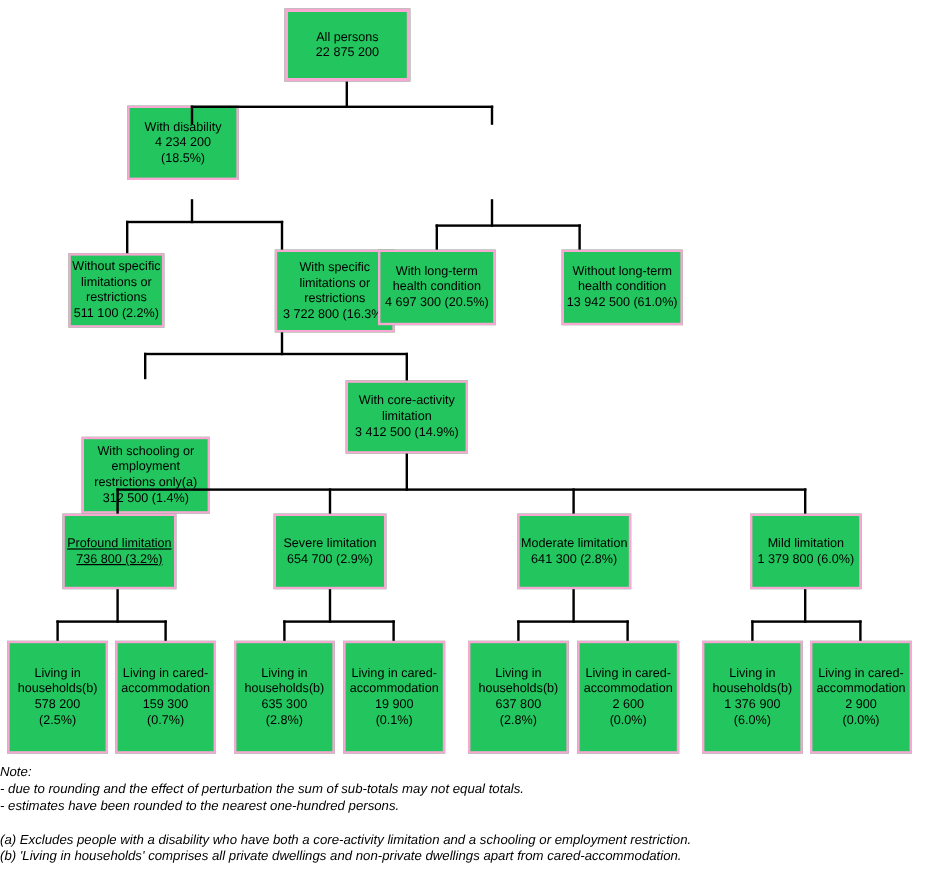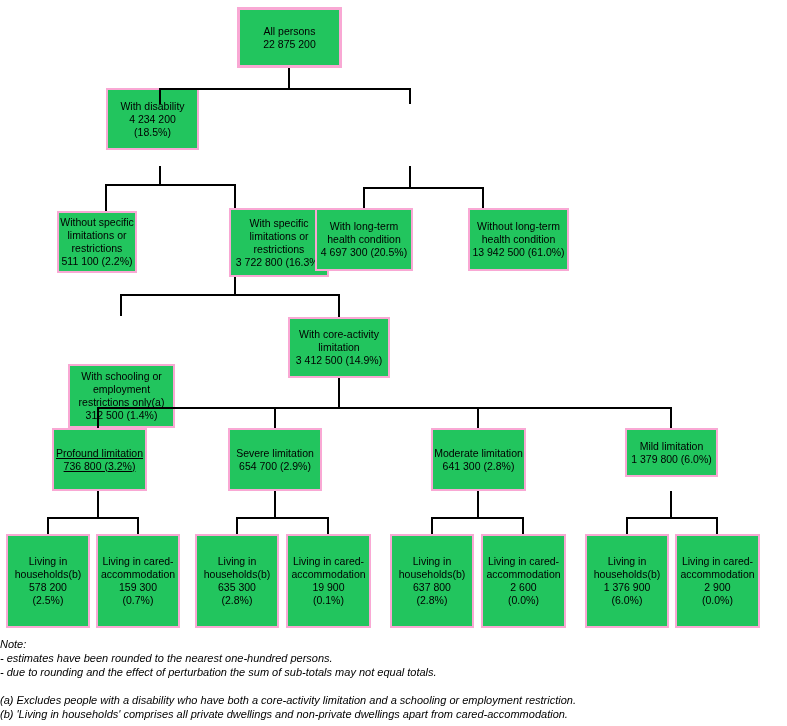--- a/index.html
+++ b/index.html
@@ -76,21 +76,21 @@
   <div class="node" style="left:288px; top:317px; width:102px; height:61px;">With core-activity
 limitation
 3 412 500 (14.9%)</div>
 
   <div class="node" style="left:52px; top:428px; width:95px; height:63px;text-decoration:underline;">Profound limitation
 736 800 (3.2%)</div>
   <div class="node" style="left:228px; top:428px; width:94px; height:63px;">Severe limitation
 654 700 (2.9%)</div>
   <div class="node" style="left:431px; top:428px; width:95px; height:63px;">Moderate limitation
 641 300 (2.8%)</div>
-  <div class="node" style="left:625px; top:428px; width:93px; height:49px;">Mild limitation
+  <div class="node" style="left:625px; top:428px; width:93px; height:63px;">Mild limitation
 1 379 800 (6.0%)</div>
 
   <div class="node" style="left:6px; top:534px; width:84px; height:94px;">Living in
 households(b)
 578 200
 (2.5%)</div>
   <div class="node" style="left:96px; top:534px; width:84px; height:94px;">Living in cared-
 accommodation
 159 300
 (0.7%)</div>
@@ -161,20 +161,20 @@
   <div class="ln" style="left:431px; top:517px; width:2px; height:17px;"></div>
   <div class="ln" style="left:522px; top:517px; width:2px; height:17px;"></div>
 
   <div class="ln" style="left:670px; top:491px; width:2px; height:28px;"></div>
   <div class="ln" style="left:626px; top:517px; width:92px; height:2px;"></div>
   <div class="ln" style="left:626px; top:517px; width:2px; height:17px;"></div>
   <div class="ln" style="left:716px; top:517px; width:2px; height:17px;"></div>
 
   <div class="notes">
     <div>Note:</div>
+    <div>- due to rounding and the effect of perturbation the sum of sub-totals may not equal totals.</div>
     <div>- estimates have been rounded to the nearest one-hundred persons.</div>
-    <div>- due to rounding and the effect of perturbation the sum of sub-totals may not equal totals.</div>
     <div class="gap"></div>
     <div>(a) Excludes people with a disability who have both a core-activity limitation and a schooling or employment restriction.</div>
     <div>(b) 'Living in households' comprises all private dwellings and non-private dwellings apart from cared-accommodation.</div>
   </div>
 
 </div>
 
 </body></html>

